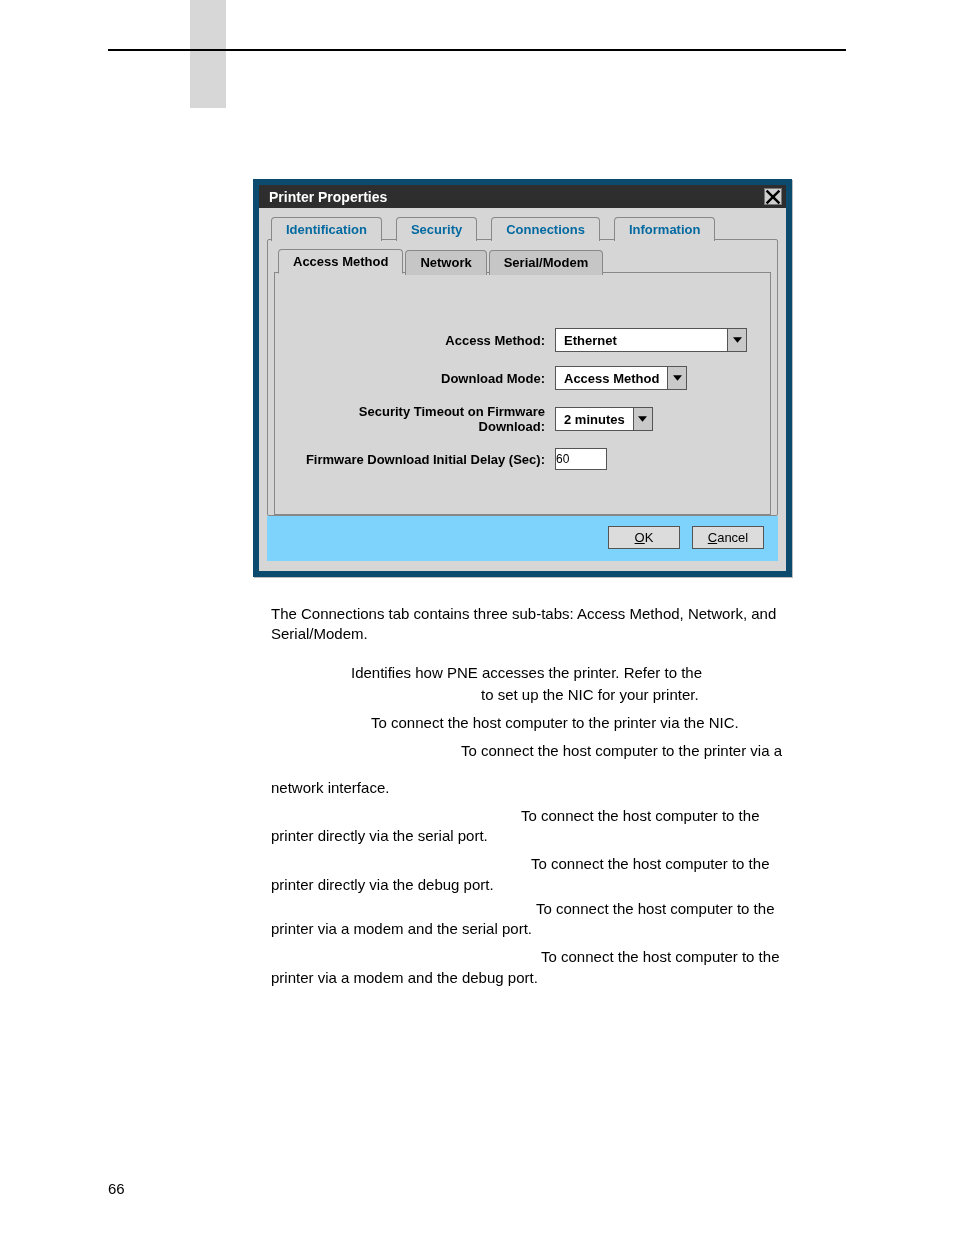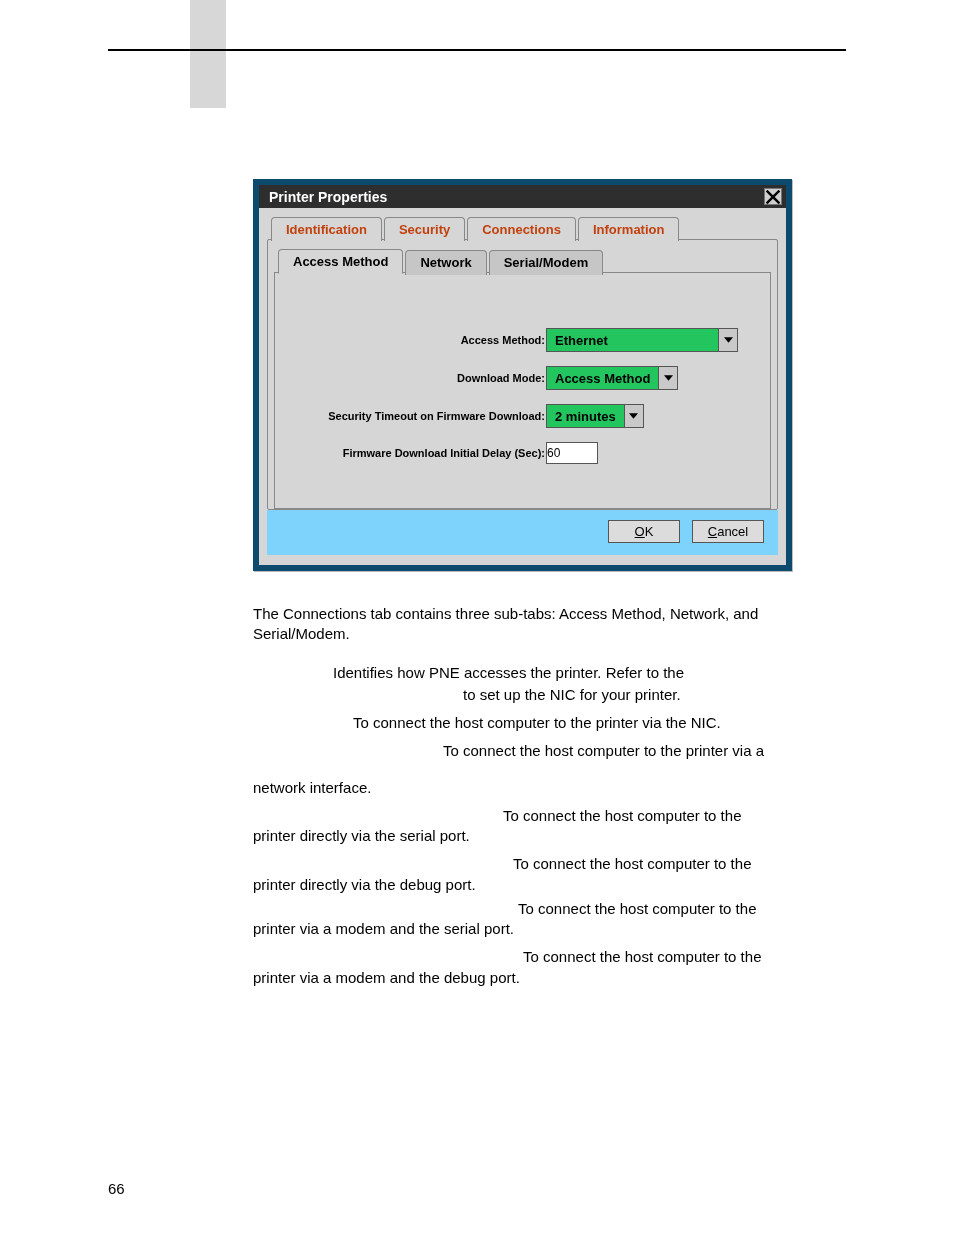--- a/index.html
+++ b/index.html
@@ -62,25 +62,25 @@
     font-size: 11px;
     color: #000;
     cursor: pointer;
   }
   .dlg-body {
     background: #d6d6d6;
     padding: 8px 8px 10px 8px;
   }
   .tabrow {
     display: flex;
-    gap: 0;
+    gap: 12px;
     margin-bottom: -1px;
     font-size: 13px;
     font-weight: bold;
-    color: #c2410c;
+    color: #0369a1;
     padding-left: 4px;
   }
   .tab {
     padding: 4px 14px 4px 14px;
     border: 1px solid #888;
     border-bottom: none;
     border-radius: 4px 4px 0 0;
     background: #d6d6d6;
     margin-right: 2px;
     position: relative;
@@ -110,30 +110,30 @@
     padding: 55px 20px 30px 20px;
   }
   .formrow {
     display: flex;
     align-items: center;
     margin-bottom: 14px;
   }
   .formlabel {
     flex: 0 0 250px;
     text-align: right;
-    font-size: 11px;
-    font-weight: bold;
-    padding-right: 1px;
+    font-size: 13px;
+    font-weight: bold;
+    padding-right: 10px;
   }
   .formval { flex: 1; }
   .dropdown {
     display: inline-flex;
     align-items: stretch;
     border: 1px solid #555;
-    background: #22c55e;
+    background: #ffffff;
     height: 22px;
     font-size: 13px;
     font-weight: bold;
   }
   .dropdown .dd-text {
     padding: 0 8px;
     display: flex;
     align-items: center;
   }
   .dropdown .dd-btn {
@@ -168,21 +168,21 @@
     border: 1px solid #555;
     background: #dcdcdc;
     font-size: 13px;
     cursor: pointer;
   }
   .btn .ul { text-decoration: underline; }
 
   
   .body-text {
     position: absolute;
-    left: 253px;
+    left: 271px;
     top: 604px;
     width: 527px;
     font-size: 15px;
     line-height: 1.35;
   }
   .body-text p { margin: 0 0 18px 0; }
   .cont { margin-left: 0; }
 
   .pagenum {
     position: absolute;

